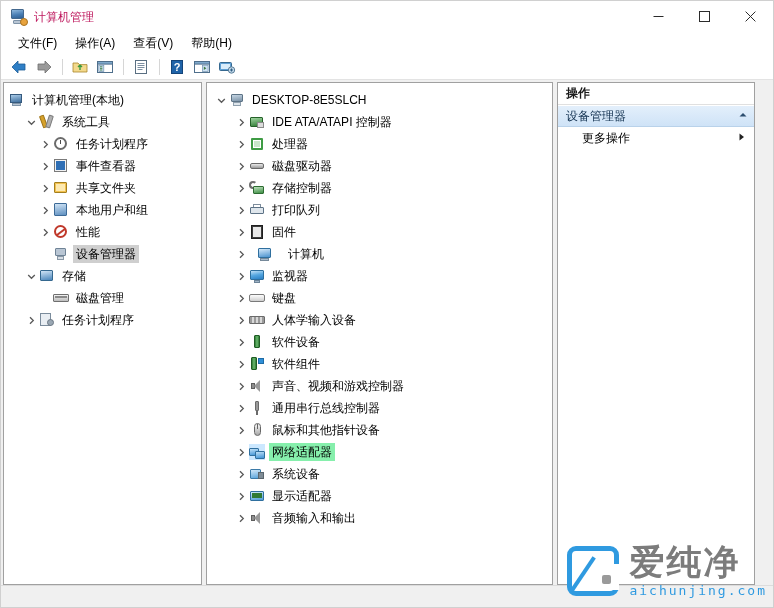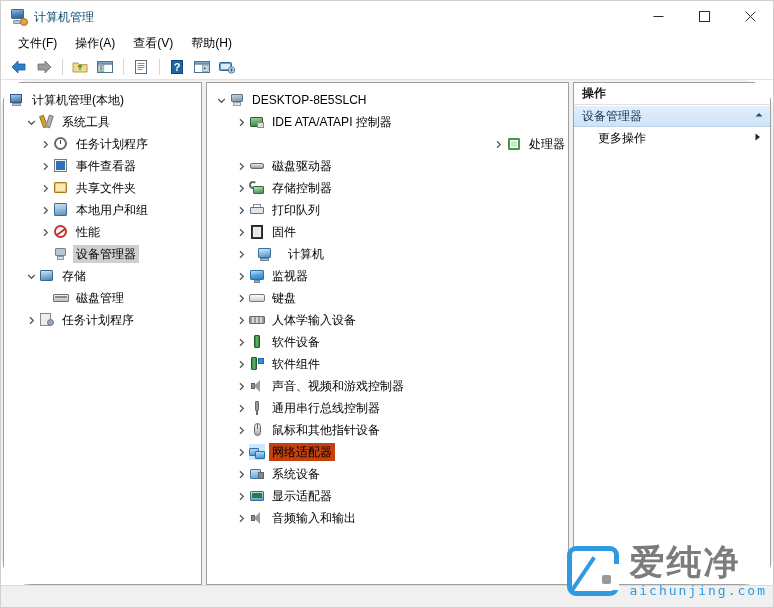--- a/index.html
+++ b/index.html
@@ -40,21 +40,21 @@
   .title-icon .base {
     position: absolute; left: 3px; top: 12px;
     width: 11px; height: 4px;
     background: #b9c6d4; border: 1px solid #7f94a8; border-radius: 1px;
   }
   .title-icon .cog {
     position: absolute; right: -1px; bottom: -1px;
     width: 8px; height: 8px; background: #e8a33d;
     border: 1px solid #a97320; border-radius: 50%;
   }
-  .title-text { font-size: 12px; color: #0c4a6e; line-height: 1; }
+  .title-text { font-size: 12px; color: #be185d; line-height: 1; }
   .win-controls { margin-left: auto; display: flex; height: 31px; }
   .win-btn {
     width: 46px; height: 31px;
     display: flex; align-items: center; justify-content: center;
     cursor: default;
   }
   .win-btn svg { display: block; }
 
   
   .menubar {
@@ -80,22 +80,21 @@
     width: 24px; height: 22px;
     display: flex; align-items: center; justify-content: center;
     cursor: default; margin-right: 1px;
   }
   .tb-sep { width: 1px; height: 16px; background: #d6d6d6; margin: 0 5px; }
 
   
   .body-area {
     flex: 1 1 auto; display: flex;
     background: #f0f0f0; overflow: hidden;
-    padding: 2px 2px 0 2px;
-    border-radius: 30px;
+    padding: 2px 18px 0 2px;
   }
   .pane {
     background: #ffffff;
     border: 1px solid #a0a0a0;
     overflow: hidden; position: relative;
   }
   .left-pane { width: 199px; flex: 0 0 199px; }
   .mid-pane  { flex: 1 1 auto; margin-left: 4px; }
   .right-pane{ width: 198px; flex: 0 0 198px; margin-left: 4px; background:#fff; }
 
@@ -114,21 +113,21 @@
   .node .chev svg { display:block; }
   .node .lbl {
     font-size: 12px; color: #000; line-height: 16px;
     padding: 1px 3px;
   }
   .node .ico {
     width: 16px; height: 16px; flex: 0 0 16px;
     margin-right: 4px; position: relative;
   }
   .node.sel-gray .lbl { background: #cfcfcf; }
-  .node.sel-blue .lbl { background: #c2410c; font-family: Liberation Serif, serif; }
+  .node.sel-blue .lbl { background: #86efac; font-family: Liberation Serif, serif; }
   .node.sel-blue .ico { background: #cce8ff; }
 
   
   .ind0 { padding-left: 5px; }
   .ind1 { padding-left: 19px; }
   .ind2 { padding-left: 33px; }
 
   
   .ic { position:absolute; }
   .mon-blue { left:1px; top:2px; width:14px; height:10px;
@@ -522,21 +521,21 @@
                 <path d="M3 1.2 L6.3 4.5 L3 7.8" fill="none" stroke="#5a5a5a" stroke-width="1.3"></path>
               </svg>
           </span>
           <span class="ico">
             <span class="ic ide"></span>
               <span class="ic ide2"></span>
           </span>
           <span class="lbl">IDE ATA/ATAPI 控制器</span>
         </div>
 
-        <div class="node" style="padding-left:26px;justify-content:flex-end;">
+        <div class="node" style="padding-left:26px;">
           <span class="chev">
             <svg width="9" height="9" viewBox="0 0 9 9">
                 <path d="M3 1.2 L6.3 4.5 L3 7.8" fill="none" stroke="#5a5a5a" stroke-width="1.3"></path>
               </svg>
           </span>
           <span class="ico">
             <span class="ic chip-green"></span>
               <span class="ic chip-inner"></span>
           </span>
           <span class="lbl">处理器</span>

